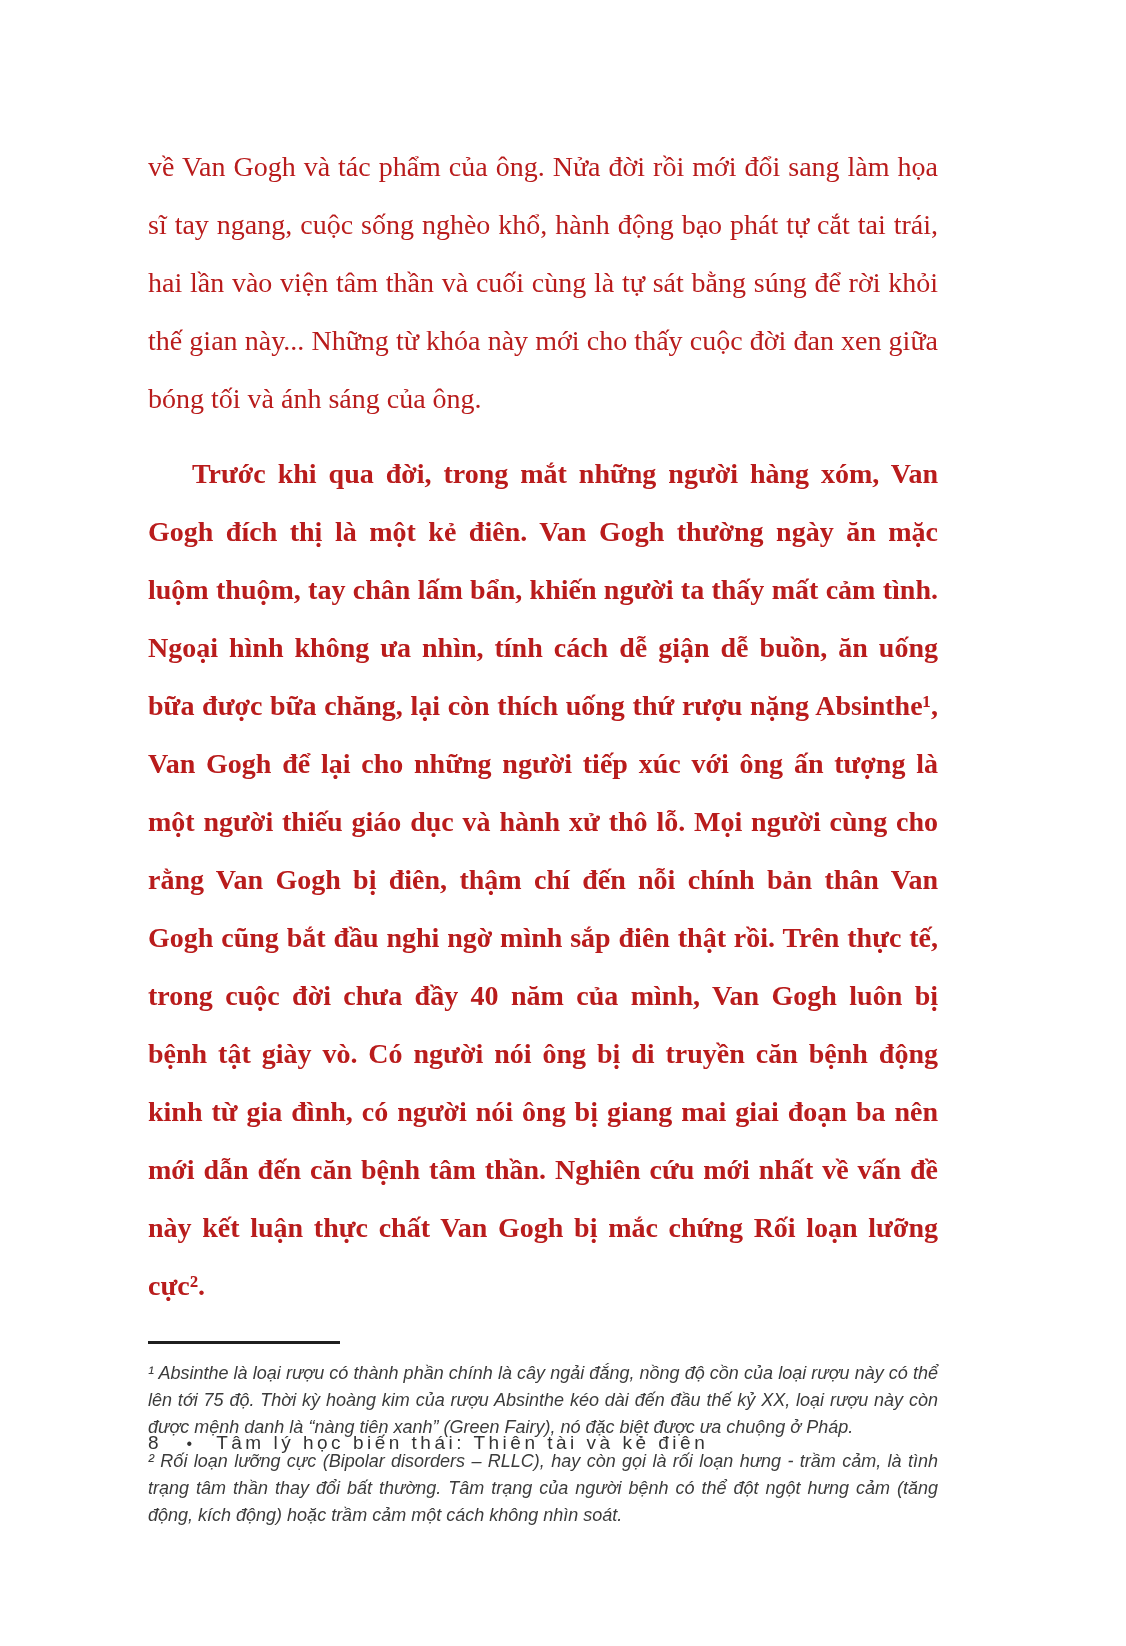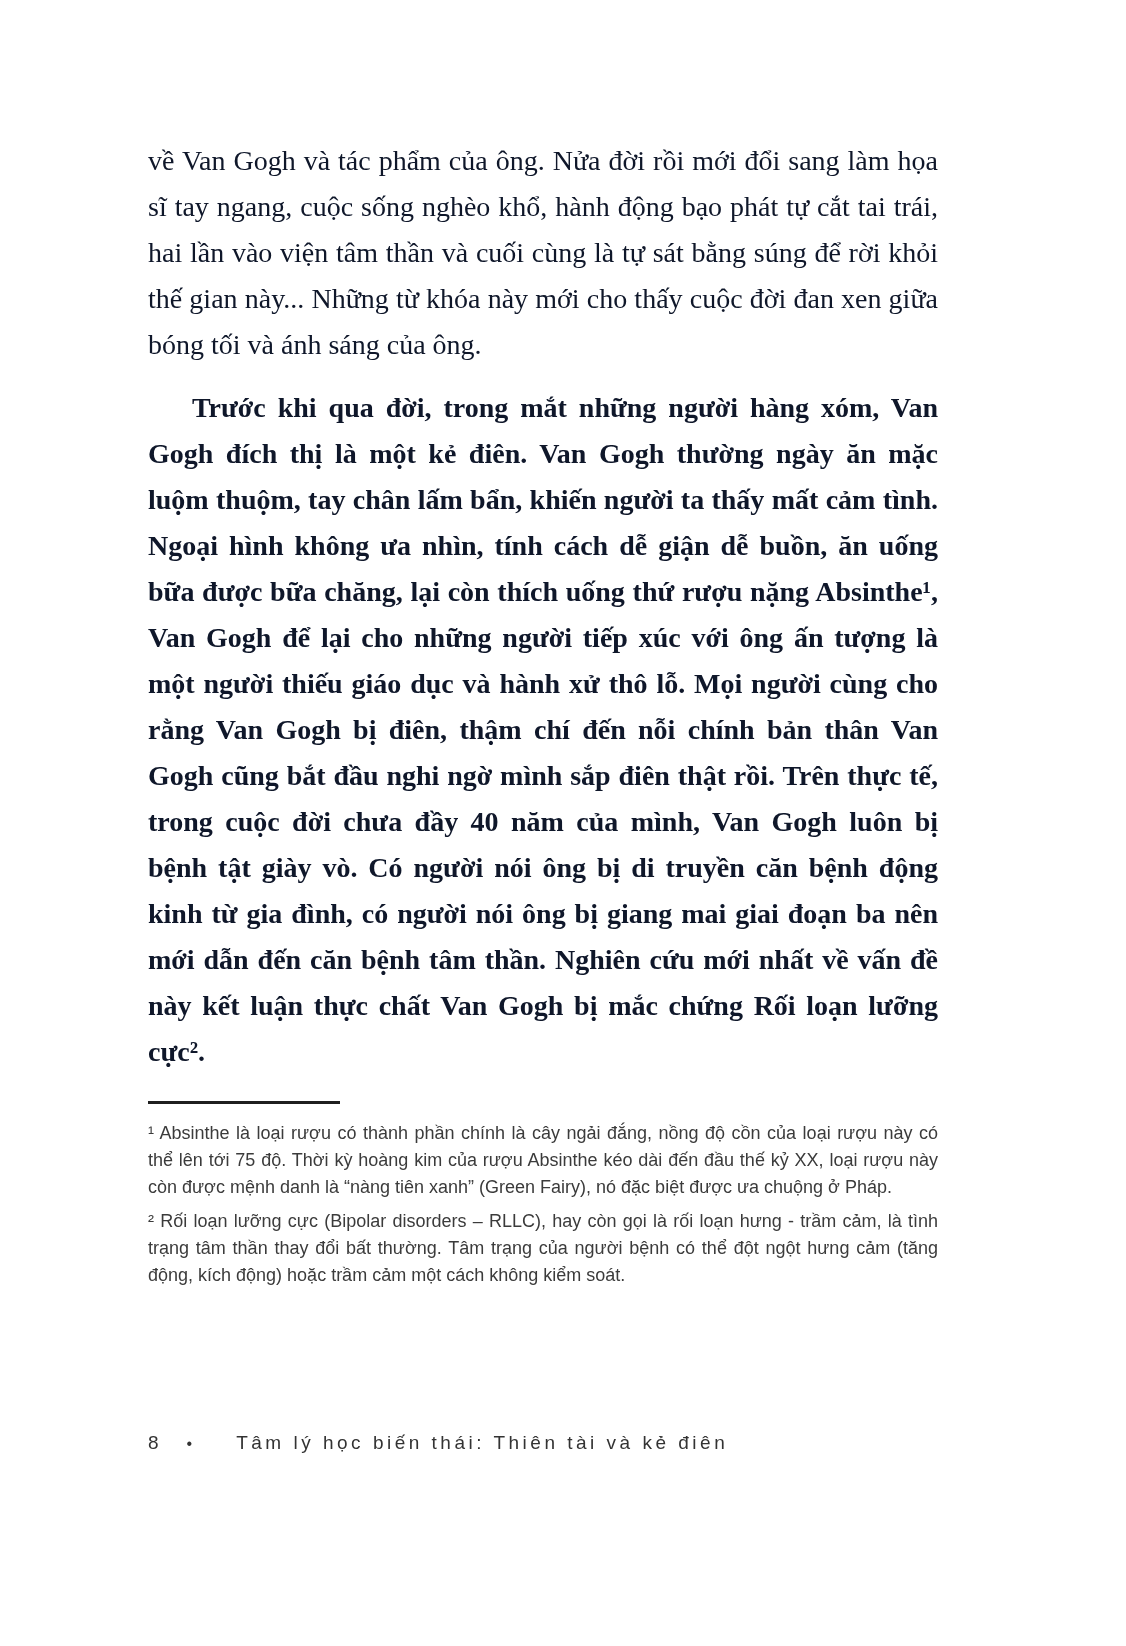--- a/index.html
+++ b/index.html
@@ -14,81 +14,81 @@
     color: #2e2e2e;
   }
   .page-content {
     position: absolute;
     left: 148px;
     top: 138px;
     width: 790px;
   }
   .body-text p {
     font-size: 28px;
-    line-height: 46px;
+    line-height: 58px;
     text-align: justify;
     margin: 0 0 17px 0;
-    color: #0f172a;
+    color: #b91c1c;
   }
   .body-text p.indent {
     text-indent: 44px;
     font-weight: bold;
   }
   .footnote-rule {
     width: 192px;
     height: 3px;
     background: #1f1f1f;
     margin: 26px 0 16px 0;
   }
   .footnotes {
     font-family: "Liberation Sans", sans-serif;
     font-size: 18px;
     line-height: 27px;
     color: #3b3b3b;
     text-align: justify;
   }
   .footnotes p {
     margin: 0 0 7px 0;
+    font-style: italic;
   }
   .page-footer {
     position: absolute;
     left: 148px;
     top: 1432px;
     display: flex;
     align-items: baseline;
     font-family: "Liberation Sans", sans-serif;
     font-size: 19px;
     color: #333333;
   }
   .page-footer .page-number {
     letter-spacing: 2px;
   }
   .page-footer .bullet {
     margin: 0 24px 0 26px;
     font-size: 16px;
   }
   .page-footer .book-title {
     letter-spacing: 3.5px;
-    margin-left: 20px;
   }
 </style>
 </head>
 <body>
 
 <div class="page-content">
   <div class="body-text">
     <p>về Van Gogh và tác phẩm của ông. Nửa đời rồi mới đổi sang làm họa sĩ tay ngang, cuộc sống nghèo khổ, hành động bạo phát tự cắt tai trái, hai lần vào viện tâm thần và cuối cùng là tự sát bằng súng để rời khỏi thế gian này... Những từ khóa này mới cho thấy cuộc đời đan xen giữa bóng tối và ánh sáng của ông.</p>
     <p class="indent">Trước khi qua đời, trong mắt những người hàng xóm, Van Gogh đích thị là một kẻ điên. Van Gogh thường ngày ăn mặc luộm thuộm, tay chân lấm bẩn, khiến người ta thấy mất cảm tình. Ngoại hình không ưa nhìn, tính cách dễ giận dễ buồn, ăn uống bữa được bữa chăng, lại còn thích uống thứ rượu nặng Absinthe¹, Van Gogh để lại cho những người tiếp xúc với ông ấn tượng là một người thiếu giáo dục và hành xử thô lỗ. Mọi người cùng cho rằng Van Gogh bị điên, thậm chí đến nỗi chính bản thân Van Gogh cũng bắt đầu nghi ngờ mình sắp điên thật rồi. Trên thực tế, trong cuộc đời chưa đầy 40 năm của mình, Van Gogh luôn bị bệnh tật giày vò. Có người nói ông bị di truyền căn bệnh động kinh từ gia đình, có người nói ông bị giang mai giai đoạn ba nên mới dẫn đến căn bệnh tâm thần. Nghiên cứu mới nhất về vấn đề này kết luận thực chất Van Gogh bị mắc chứng Rối loạn lưỡng cực².</p>
   </div>
 
   <div class="footnote-rule"></div>
 
   <div class="footnotes">
     <p>¹ Absinthe là loại rượu có thành phần chính là cây ngải đắng, nồng độ cồn của loại rượu này có thể lên tới 75 độ. Thời kỳ hoàng kim của rượu Absinthe kéo dài đến đầu thế kỷ XX, loại rượu này còn được mệnh danh là “nàng tiên xanh” (Green Fairy), nó đặc biệt được ưa chuộng ở Pháp.</p>
-    <p>² Rối loạn lưỡng cực (Bipolar disorders – RLLC), hay còn gọi là rối loạn hưng - trầm cảm, là tình trạng tâm thần thay đổi bất thường. Tâm trạng của người bệnh có thể đột ngột hưng cảm (tăng động, kích động) hoặc trầm cảm một cách không kiểm soát.</p>
+    <p>² Rối loạn lưỡng cực (Bipolar disorders – RLLC), hay còn gọi là rối loạn hưng - trầm cảm, là tình trạng tâm thần thay đổi bất thường. Tâm trạng của người bệnh có thể đột ngột hưng cảm (tăng động, kích động) hoặc trầm cảm một cách không nhìn soát.</p>
   </div>
 </div>
 
 <div class="page-footer">
   <span class="page-number">8</span>
   <span class="bullet">•</span>
   <span class="book-title">Tâm lý học biến thái: Thiên tài và kẻ điên</span>
 </div>
 
 </body></html>

